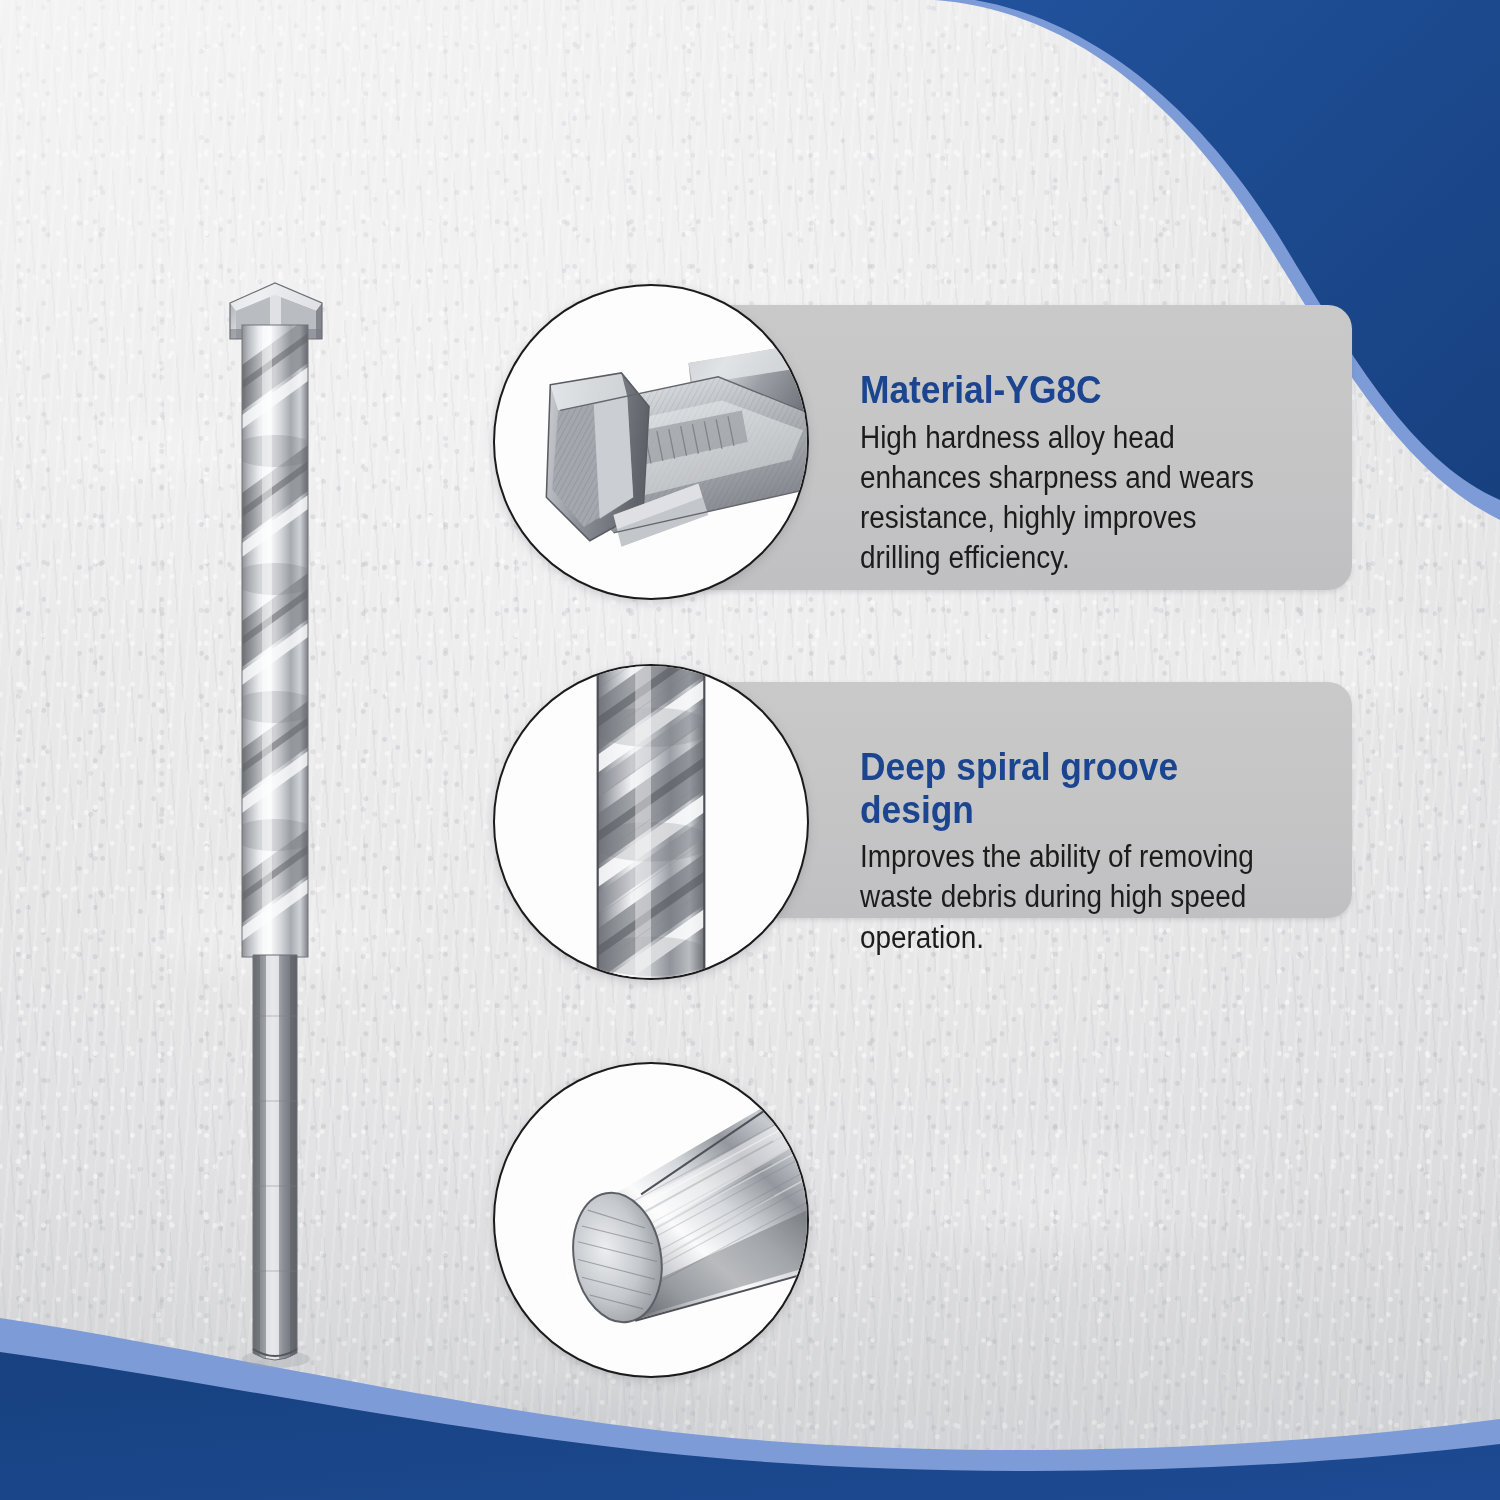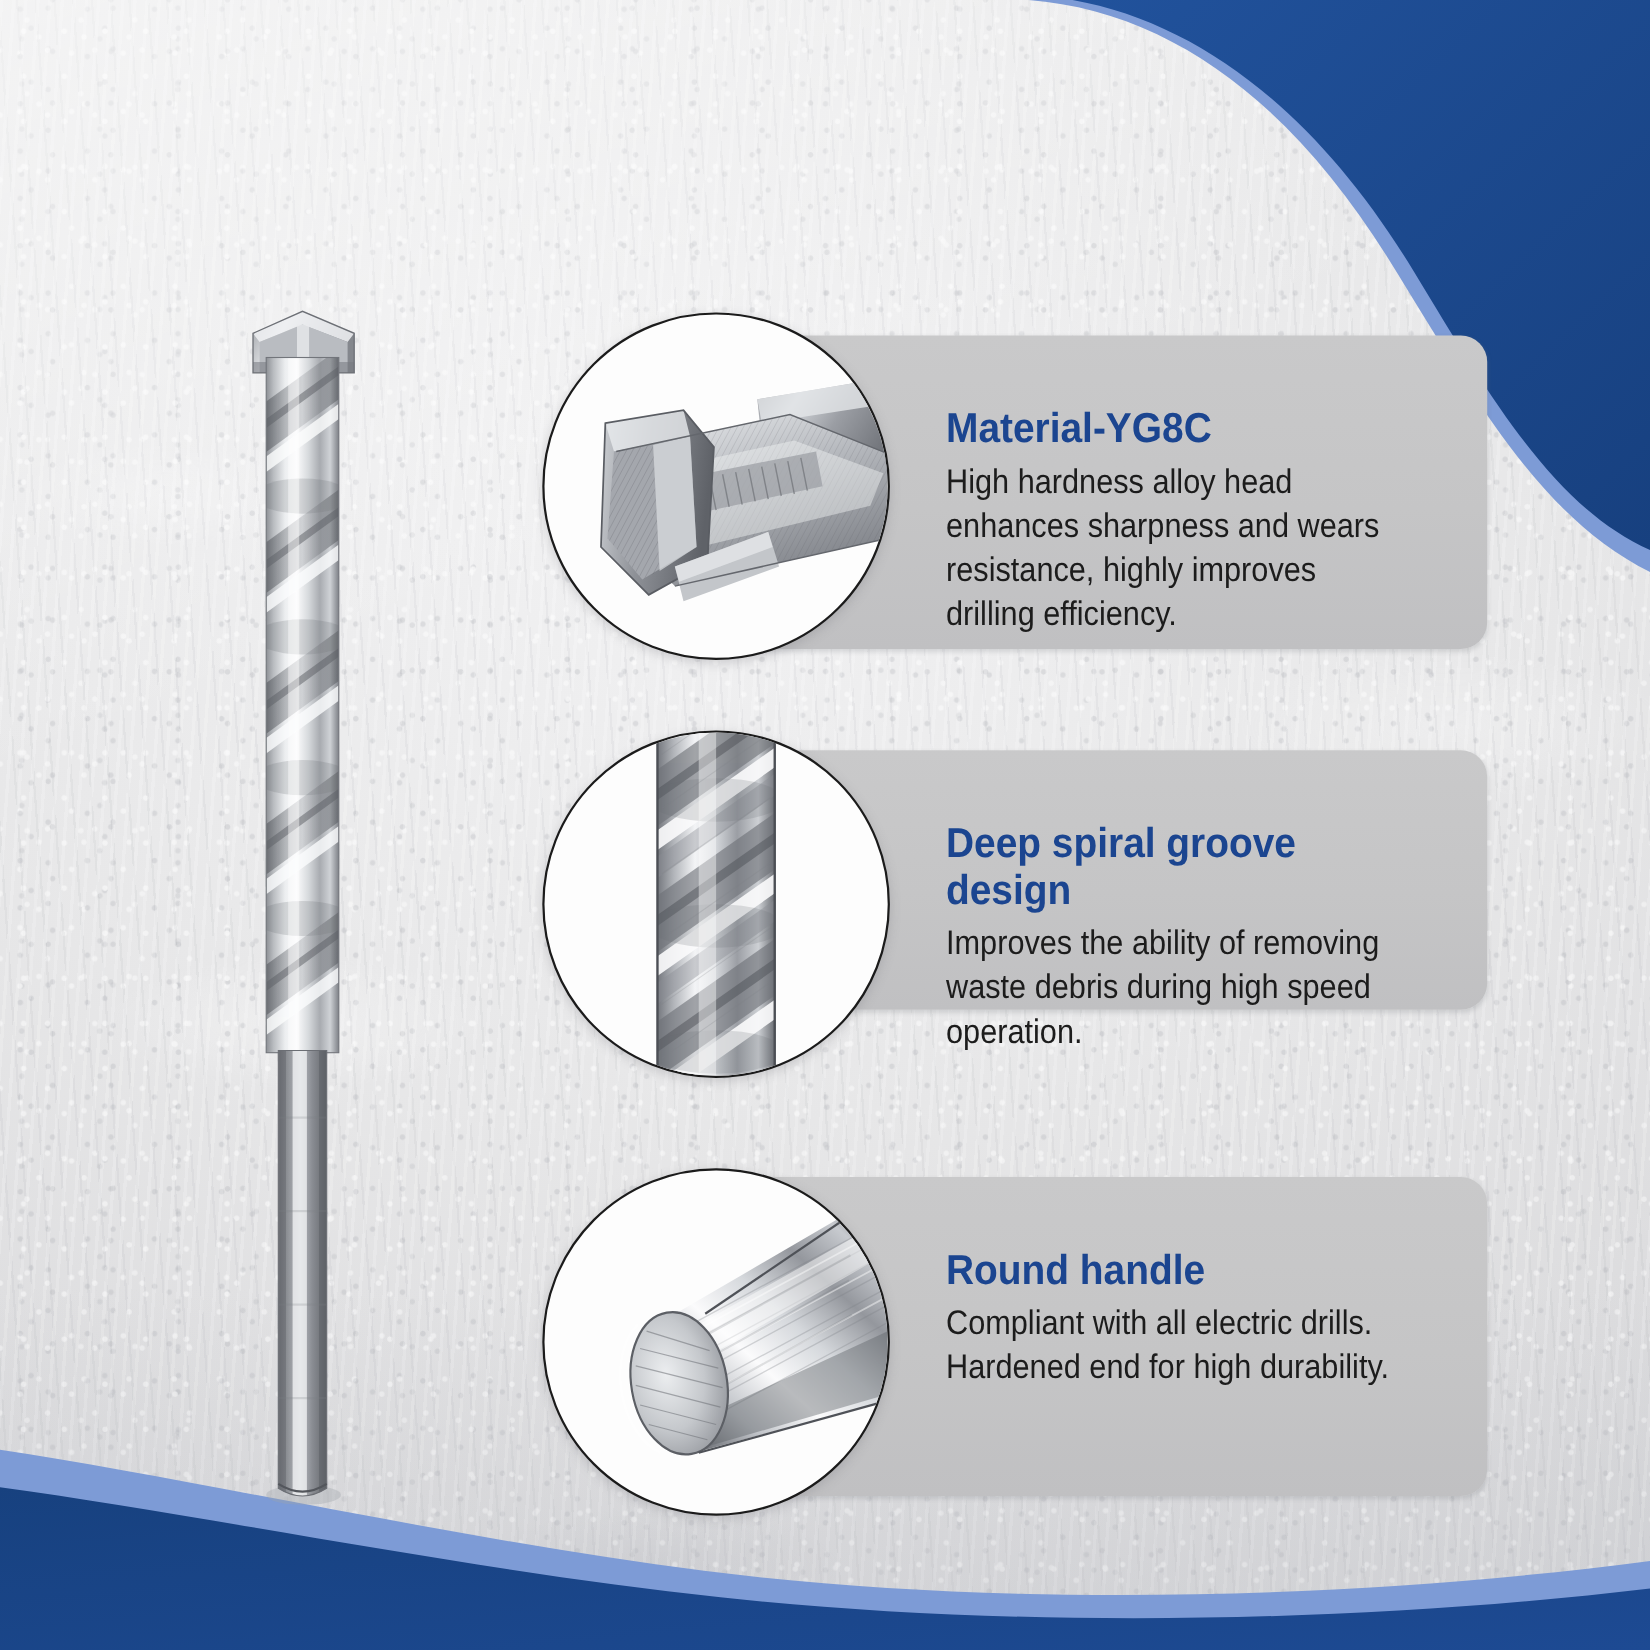--- a/index.html
+++ b/index.html
@@ -422,26 +422,20 @@
           <path d="M108,250 L208,180"></path>
             <path d="M108,300 L208,230"></path>
         </g>
       </g>
 
       <path d="M104,0 L104,316" fill="none" stroke="#4c4f55" stroke-width="2.2"></path>
       <path d="M212,0 L212,316" fill="none" stroke="#4c4f55" stroke-width="2.2"></path>
     </svg>
   </div>
 
-  <div class="card card-3">
-    <div class="card-text">
-      <div class="feat-title">Round handle</div>
-      <div class="feat-body">Compliant with all electric drills. Hardened end for high durability.</div>
-    </div>
-  </div>
 
   <div class="circle c3">
     <svg class="circle-inner" viewBox="0 0 316 316">
       <defs>
         <linearGradient id="s3" x1="0.15" y1="1" x2="0.85" y2="0">
           <stop offset="0.00" stop-color="#6f7278"></stop>
           <stop offset="0.16" stop-color="#c0c3c8"></stop>
           <stop offset="0.34" stop-color="#fbfbfc"></stop>
           <stop offset="0.52" stop-color="#d5d8dc"></stop>
           <stop offset="0.70" stop-color="#94979d"></stop>

